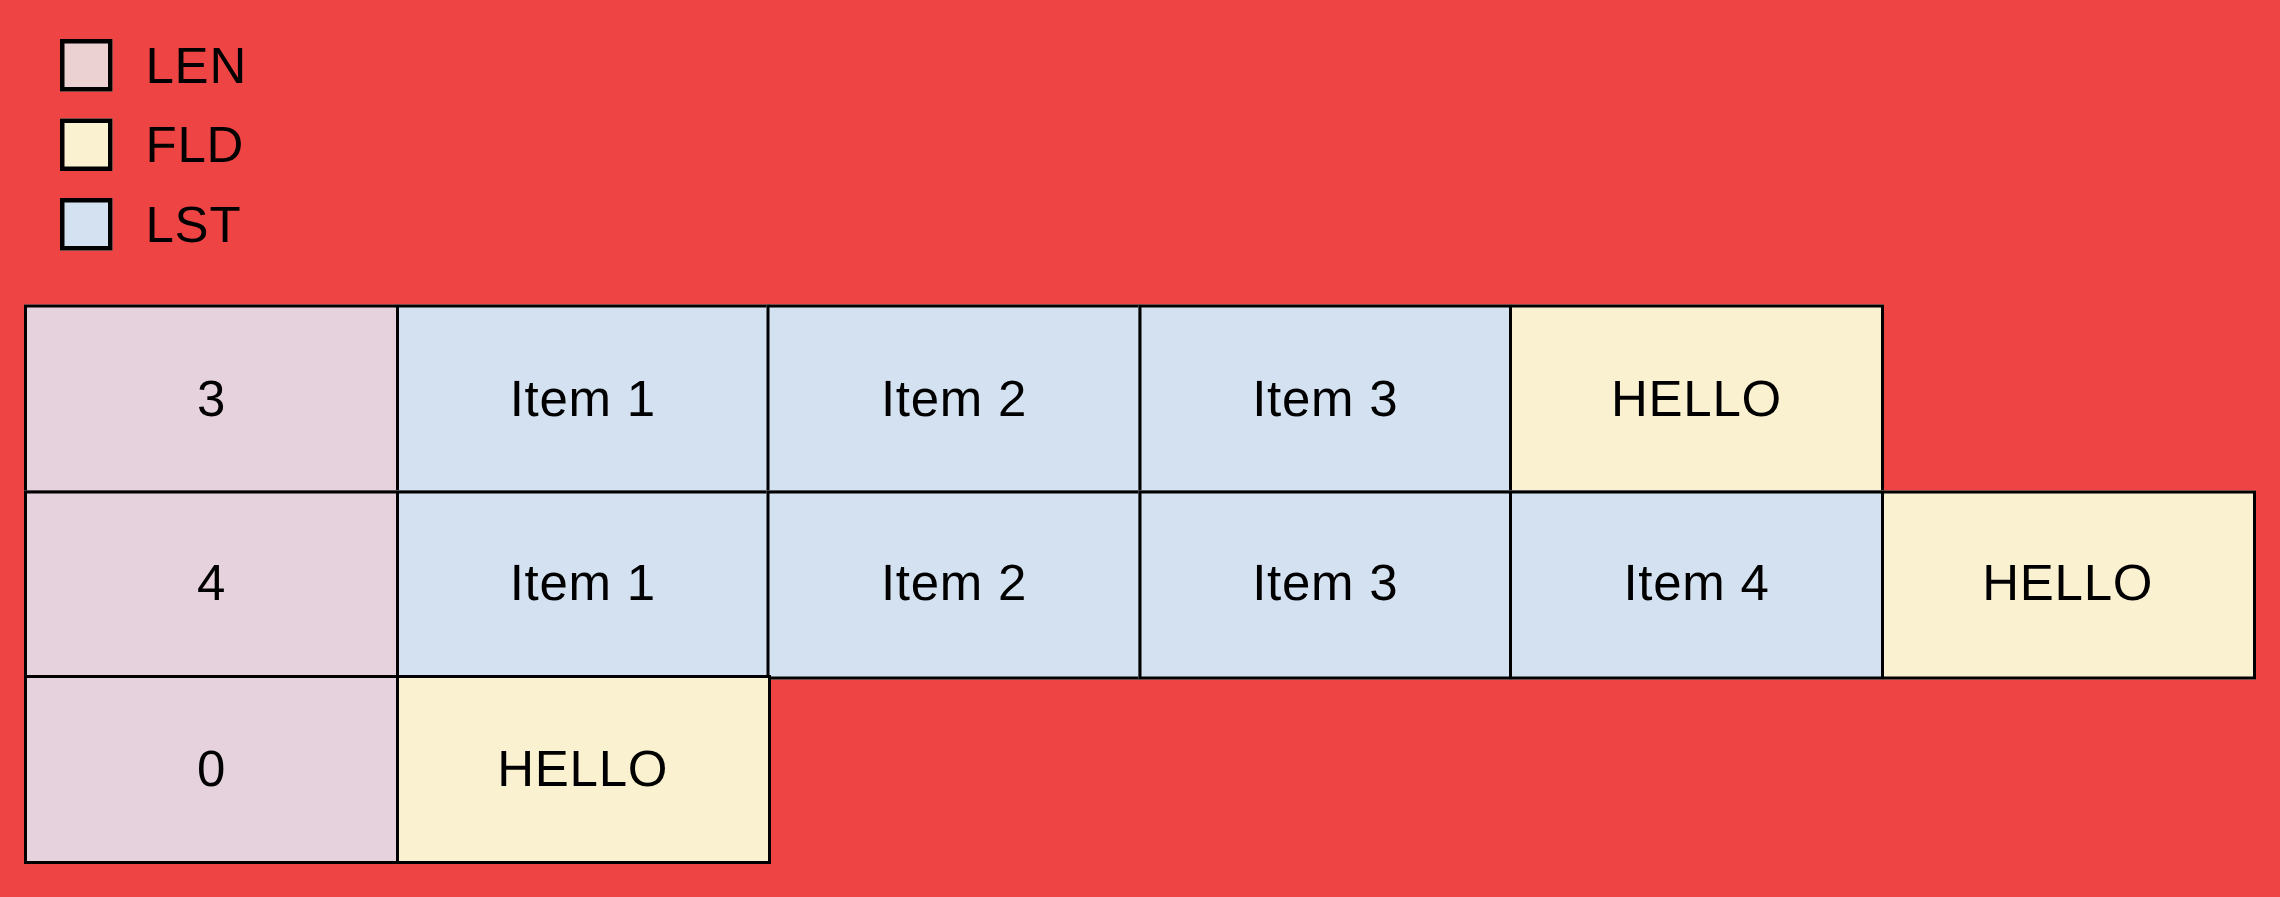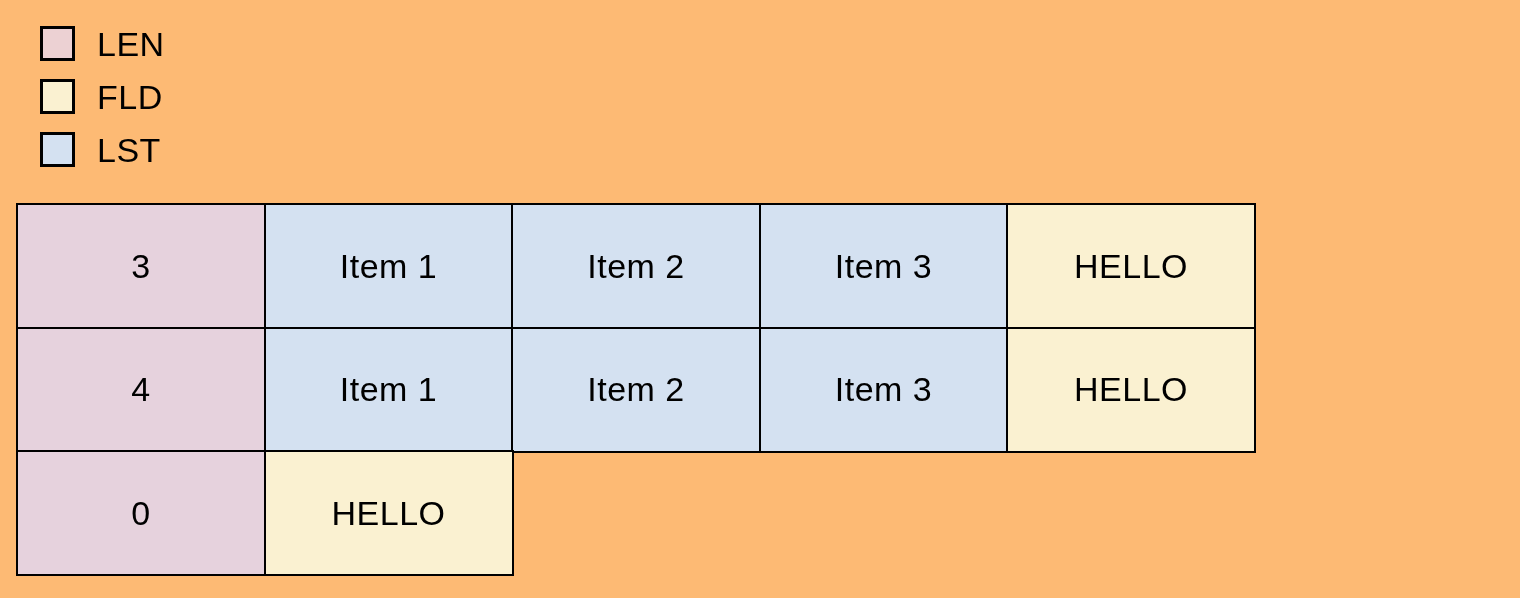--- a/index.html
+++ b/index.html
@@ -5,21 +5,21 @@
   html, body {
     margin: 0;
     padding: 0;
     background: #ffffff;
     font-family: "Liberation Sans", "DejaVu Sans", sans-serif;
   }
   .canvas {
     position: relative;
     width: 1520px;
     height: 598px;
-    background: #fdba74;
+    background: #ef4444;
     overflow: hidden;
     color: #000000;
   }
   
   .legend {
     position: absolute;
     left: 40px;
     top: 26px;
     display: flex;
     flex-direction: column;
@@ -96,20 +96,21 @@
         <div class="cell" style="background: rgb(212, 225, 241);">Item 1</div>
         <div class="cell" style="background: rgb(212, 225, 241);">Item 2</div>
         <div class="cell" style="background: rgb(212, 225, 241);">Item 3</div>
         <div class="cell" style="background: rgb(250, 241, 209);">HELLO</div>
       </div>
     <div class="row">
         <div class="cell" style="background: rgb(230, 210, 221);">4</div>
         <div class="cell" style="background: rgb(212, 225, 241);">Item 1</div>
         <div class="cell" style="background: rgb(212, 225, 241);">Item 2</div>
         <div class="cell" style="background: rgb(212, 225, 241);">Item 3</div>
+        <div class="cell" style="background: rgb(212, 225, 241);">Item 4</div>
         <div class="cell" style="background: rgb(250, 241, 209);">HELLO</div>
       </div>
     <div class="row">
         <div class="cell" style="background: rgb(230, 210, 221);">0</div>
         <div class="cell" style="background: rgb(250, 241, 209);">HELLO</div>
       </div>
   </div>
 
 </div>
 

